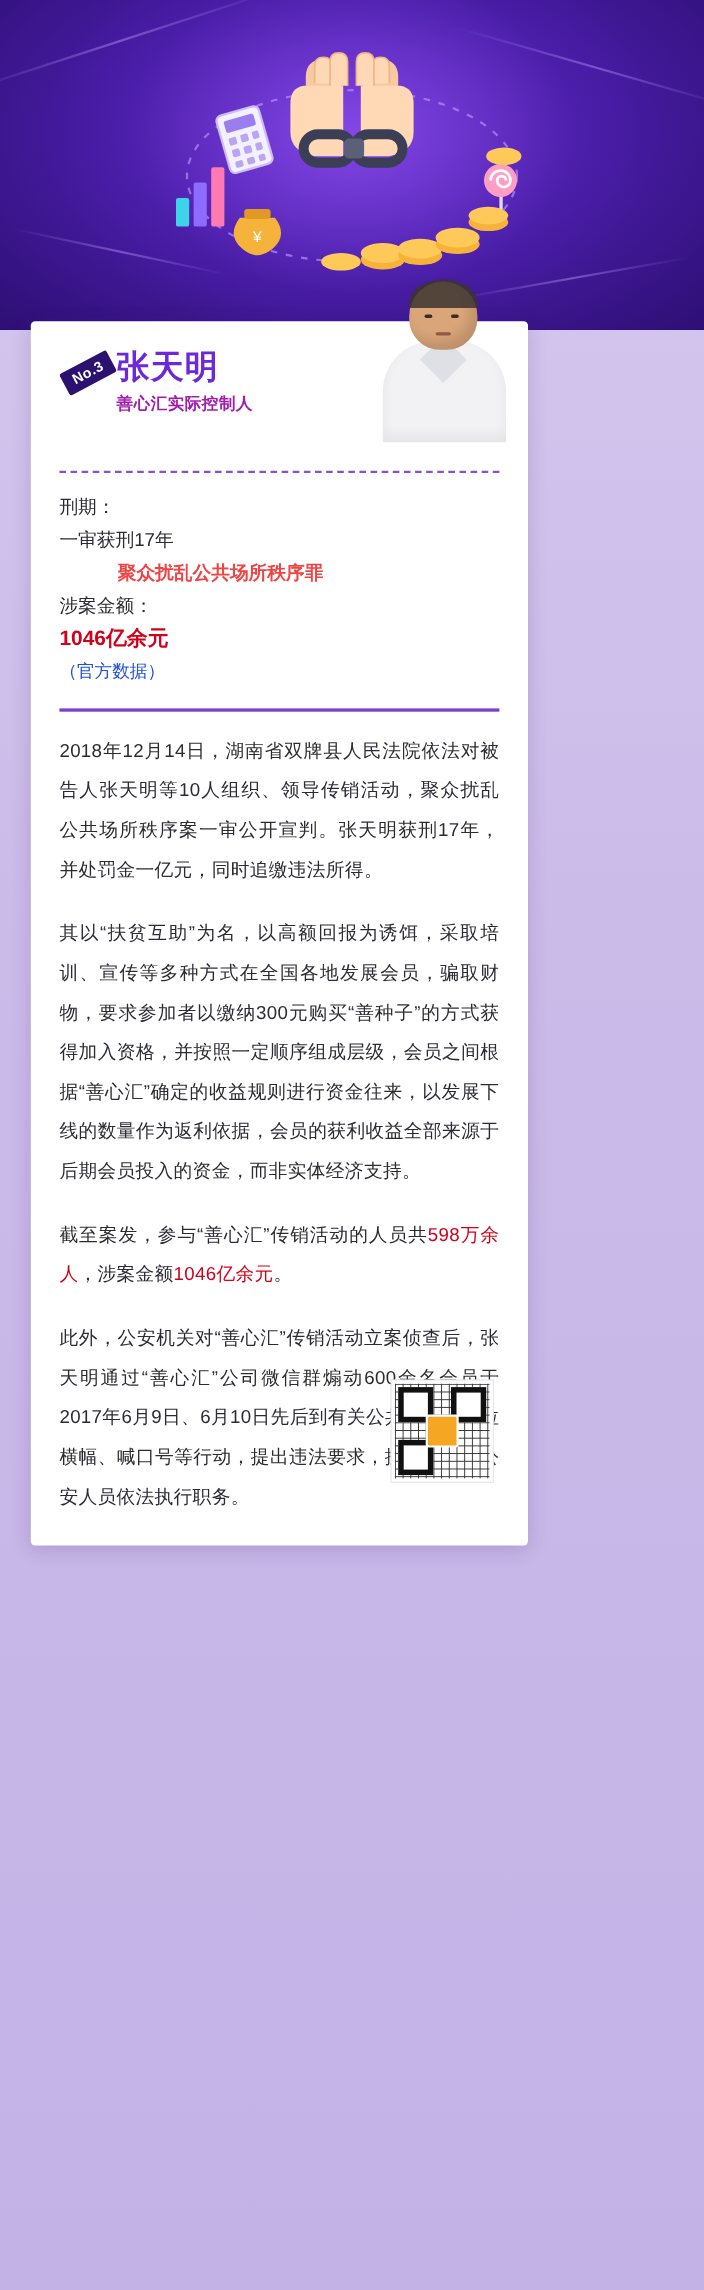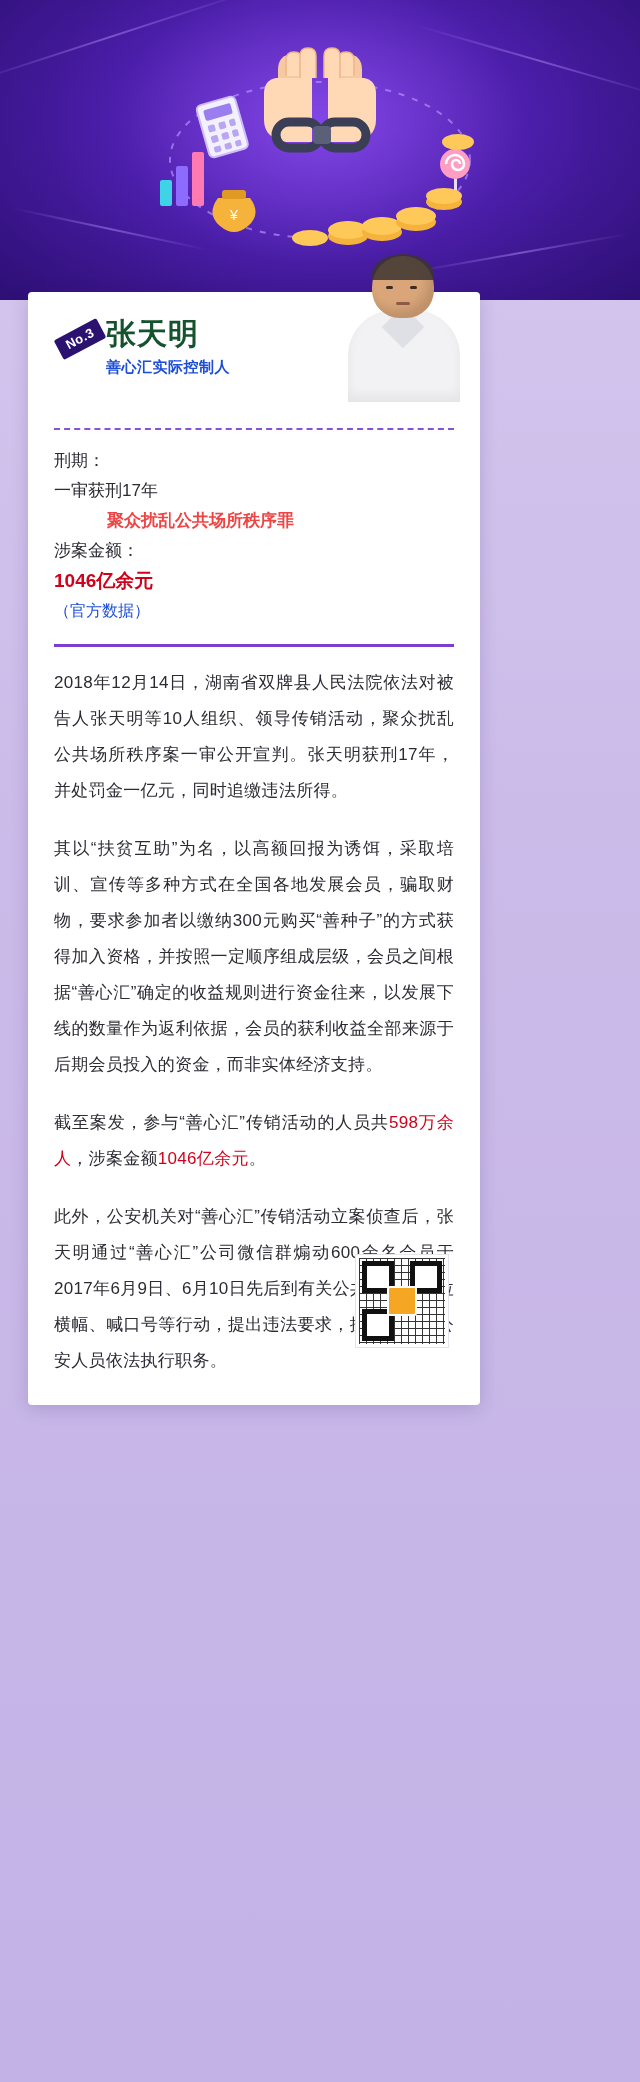--- a/index.html
+++ b/index.html
@@ -85,30 +85,30 @@
     padding: 3px 9px 4px 9px;
     letter-spacing: 0.5px;
     border-radius: 2px;
   }
   .person-name {
     position: absolute;
     left: 78px;
     top: 22px;
     font-size: 30px;
     font-weight: bold;
-    color: #14532d;
+    color: #6d28d9;
     letter-spacing: 1px;
   }
   .person-role {
     position: absolute;
     left: 78px;
     top: 66px;
     font-size: 15px;
     font-weight: bold;
-    color: #1d4ed8;
+    color: #a21caf;
     letter-spacing: 0.5px;
   }
 
   .portrait {
     position: absolute;
     right: 12px;
     top: -42px;
     width: 126px;
     height: 150px;
   }

